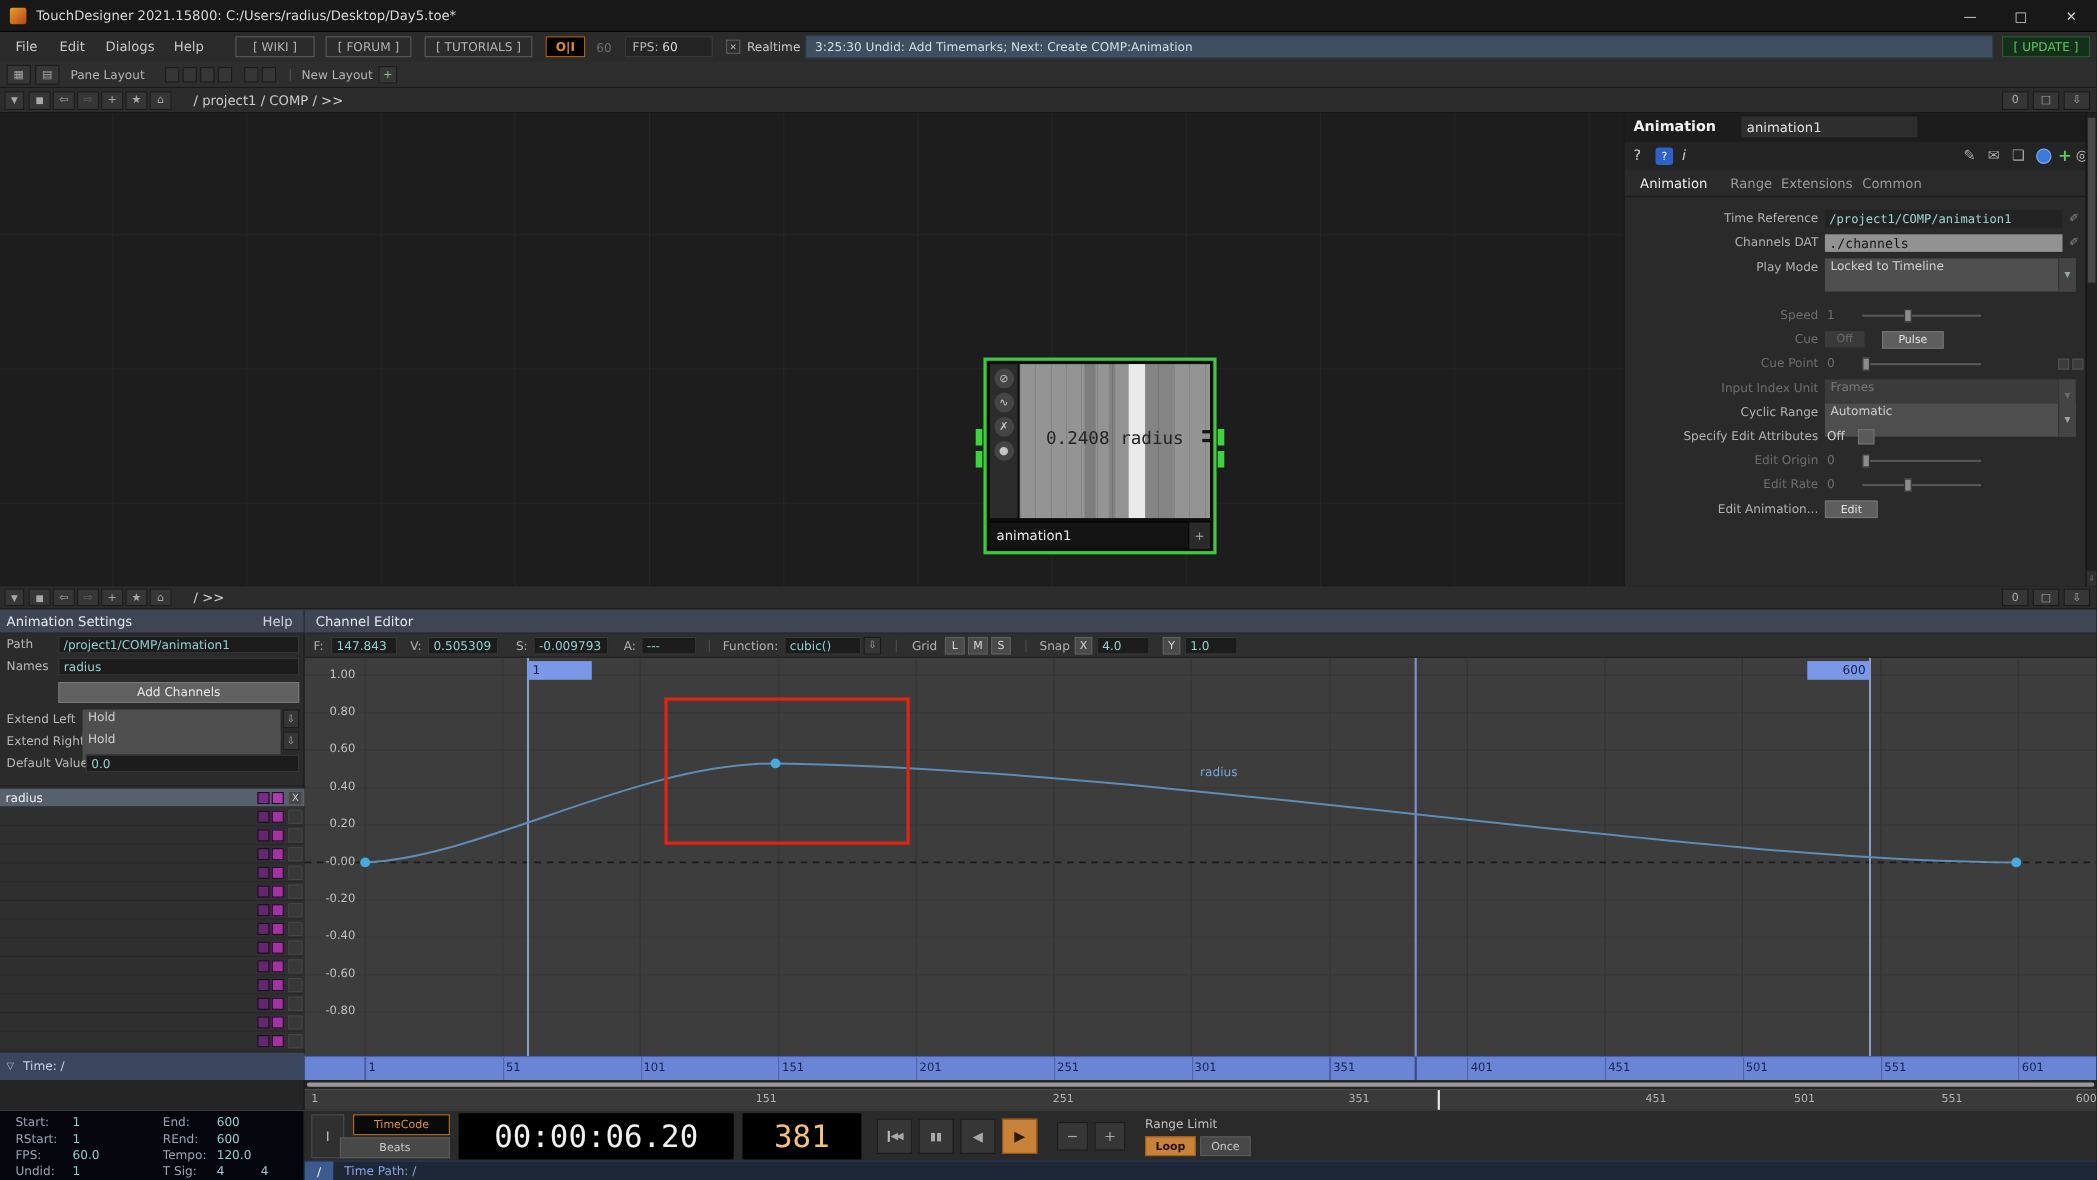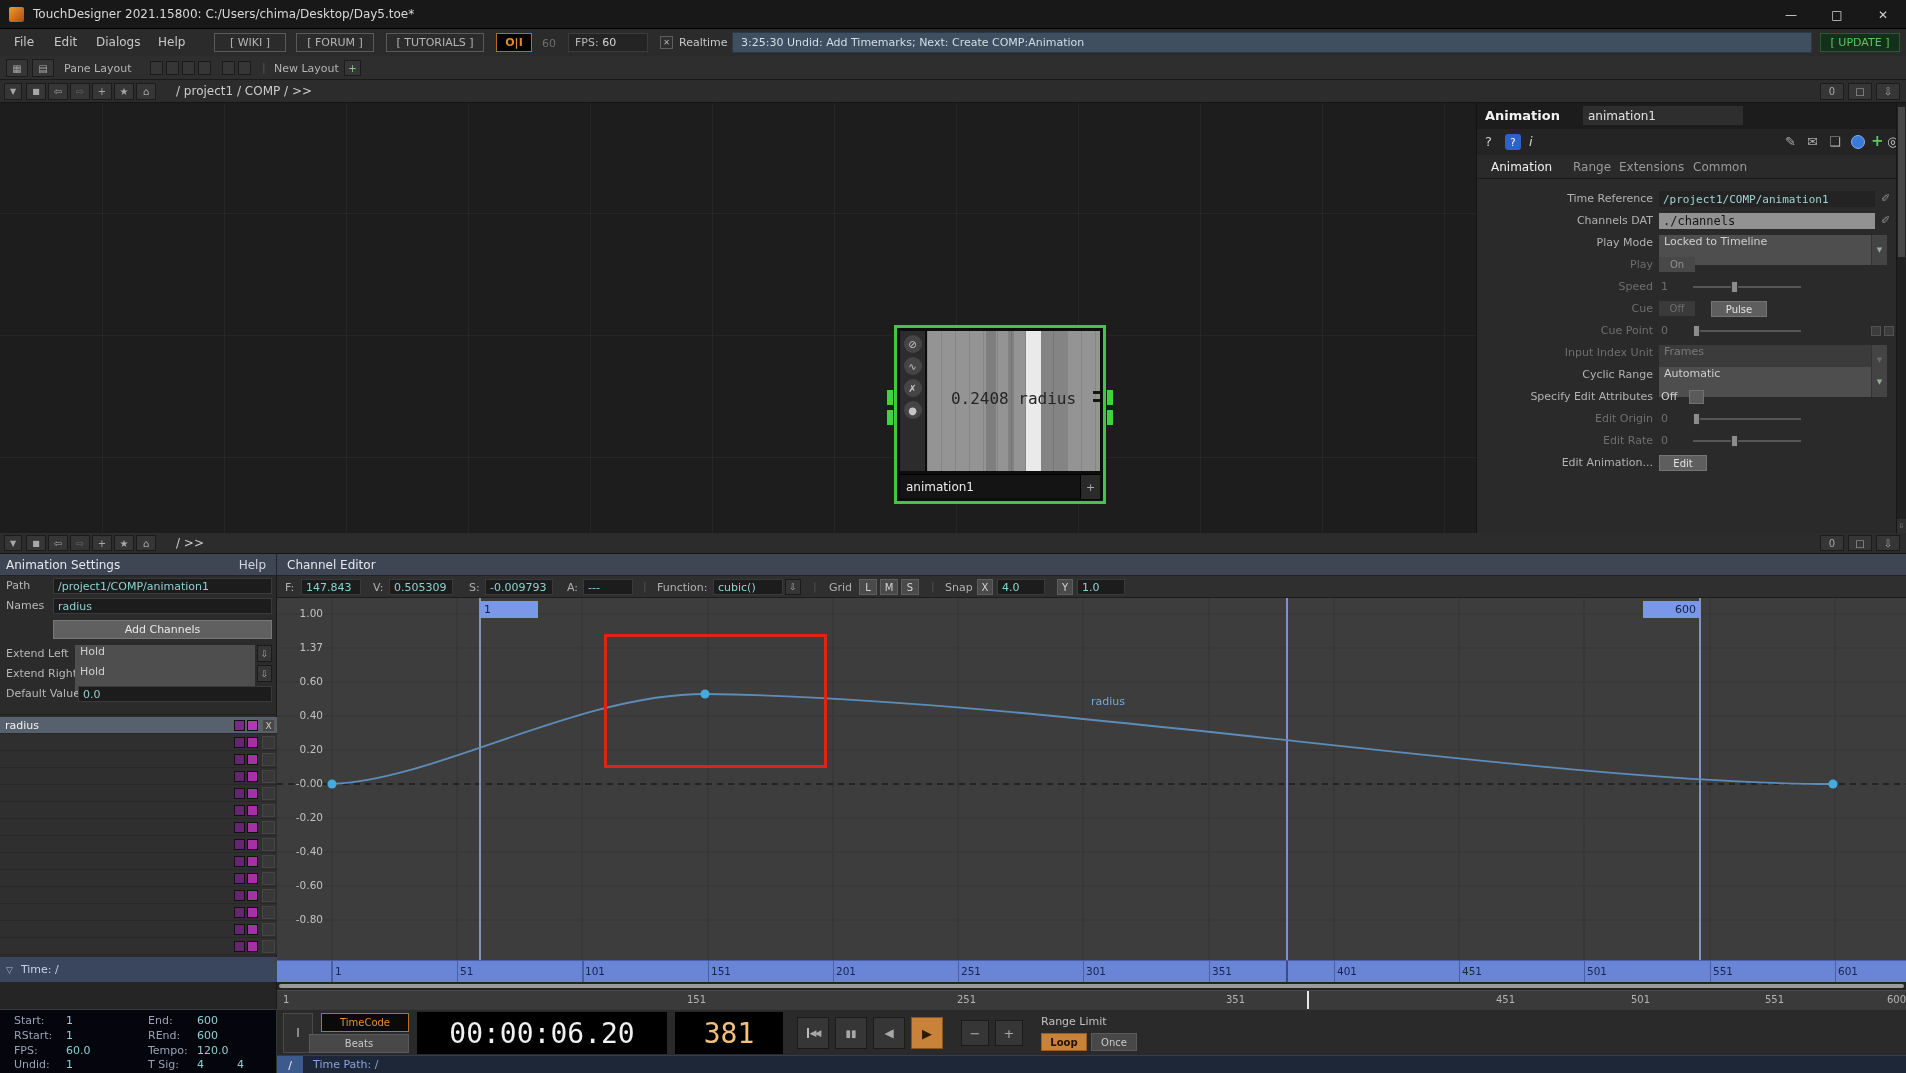--- a/index.html
+++ b/index.html
@@ -36,21 +36,21 @@
 .nodeicon{width:18px;height:18px;border-radius:50%;background:#454545;color:#c6c6c6;font-size:10px;display:flex;align-items:center;justify-content:center;margin:4px auto 2px}
 .tabtn{position:absolute;top:0;height:24px;display:flex;align-items:center;font-size:12px;color:#9a9a9a}
 </style>
 </head>
 <body>
 
 <div id="app">
 
   <div class="ab" style="left:0;top:0;width:1906px;height:29px;background:#181818;border-bottom:1px solid #000">
     <div class="ab" style="left:9px;top:7px;width:15px;height:15px;border-radius:2px;background:linear-gradient(135deg,#e8a02a,#b8441a)"></div>
-    <span class="ab" style="left:33px;top:7px;font-size:12px;color:#d8d8d8">TouchDesigner 2021.15800: C:/Users/chima/Desktop/Day5.toe*</span>
+    <span class="ab" style="left:33px;top:7px;font-size:12px;color:#d8d8d8">TouchDesigner 2021.15800: C:/Users/radius/Desktop/Day5.toe*</span>
     <div class="winbtn" style="right:92px">
         <span>—</span>
       </div>
     <div class="winbtn" style="right:46px">
         <span>□</span>
       </div>
     <div class="winbtn" style="right:0">
         <span>✕</span>
       </div>
   </div>
@@ -227,26 +227,20 @@
       <div class="ab" style="left:182px;top:2px;width:216px;height:16px;background:#929292;display:flex;align-items:center;padding-left:4px">
           <span class="mono" style="font-size:12px;color:#161616">./channels</span>
         </div>
       <span class="ab" style="left:404px;top:3px;font-size:11px;color:#8a8a8a">✐</span>
     </div>
     <div class="prow" style="top:130px">
       <span class="plbl">Play Mode</span>
       <div class="pdd" style="left:182px;width:228px">
           <span>Locked to Timeline</span>
           <span class="ar">▼</span>
-        </div>
-    </div>
-    <div class="prow" style="top:152px">
-      <span class="plbl dis">Play</span>
-      <div class="ab" style="left:182px;top:2px;width:36px;height:15px;background:#484848;display:flex;align-items:center;justify-content:center;font-size:10px;color:#909090">
-          <span>On</span>
         </div>
     </div>
     <div class="prow" style="top:174px">
       <span class="plbl dis">Speed</span>
       <span class="ab dis" style="left:184px;line-height:20px">1</span>
       <div class="ptrack" style="left:216px;width:108px"></div>
       <div class="phandle" style="left:254px"></div>
     </div>
     <div class="prow" style="top:196px">
       <span class="plbl dis">Cue</span>
@@ -567,21 +561,21 @@
       <line x1="1010" y1="0" x2="1010" y2="362" stroke="#7d8fd6" stroke-width="2"></line>
 
       <path d="M 55 186 C 160 182, 300 96, 428 96 C 770 100, 1270 186, 1556 186" fill="none" stroke="#5e8cb8" stroke-width="1.8"></path>
 
       <circle cx="55" cy="186" r="4.5" fill="#45aade"></circle>
       <circle cx="428" cy="96" r="4.5" fill="#45aade"></circle>
       <circle cx="1556" cy="186" r="4.5" fill="#45aade"></circle>
     </svg>
 
     <span class="ylbl" style="top:9px">1.00</span>
-    <span class="ylbl" style="top:43px">1.37</span>
+    <span class="ylbl" style="top:43px">0.80</span>
     <span class="ylbl" style="top:77px">0.60</span>
     <span class="ylbl" style="top:111px">0.40</span>
     <span class="ylbl" style="top:145px">0.20</span>
     <span class="ylbl" style="top:179px">-0.00</span>
     <span class="ylbl" style="top:213px">-0.20</span>
     <span class="ylbl" style="top:247px">-0.40</span>
     <span class="ylbl" style="top:281px">-0.60</span>
     <span class="ylbl" style="top:315px">-0.80</span>
 
     <div class="ab" style="left:203px;top:3px;width:58px;height:17px;background:#7b97e8;color:#10204a;font-size:11px;display:flex;align-items:center;padding-left:4px">

